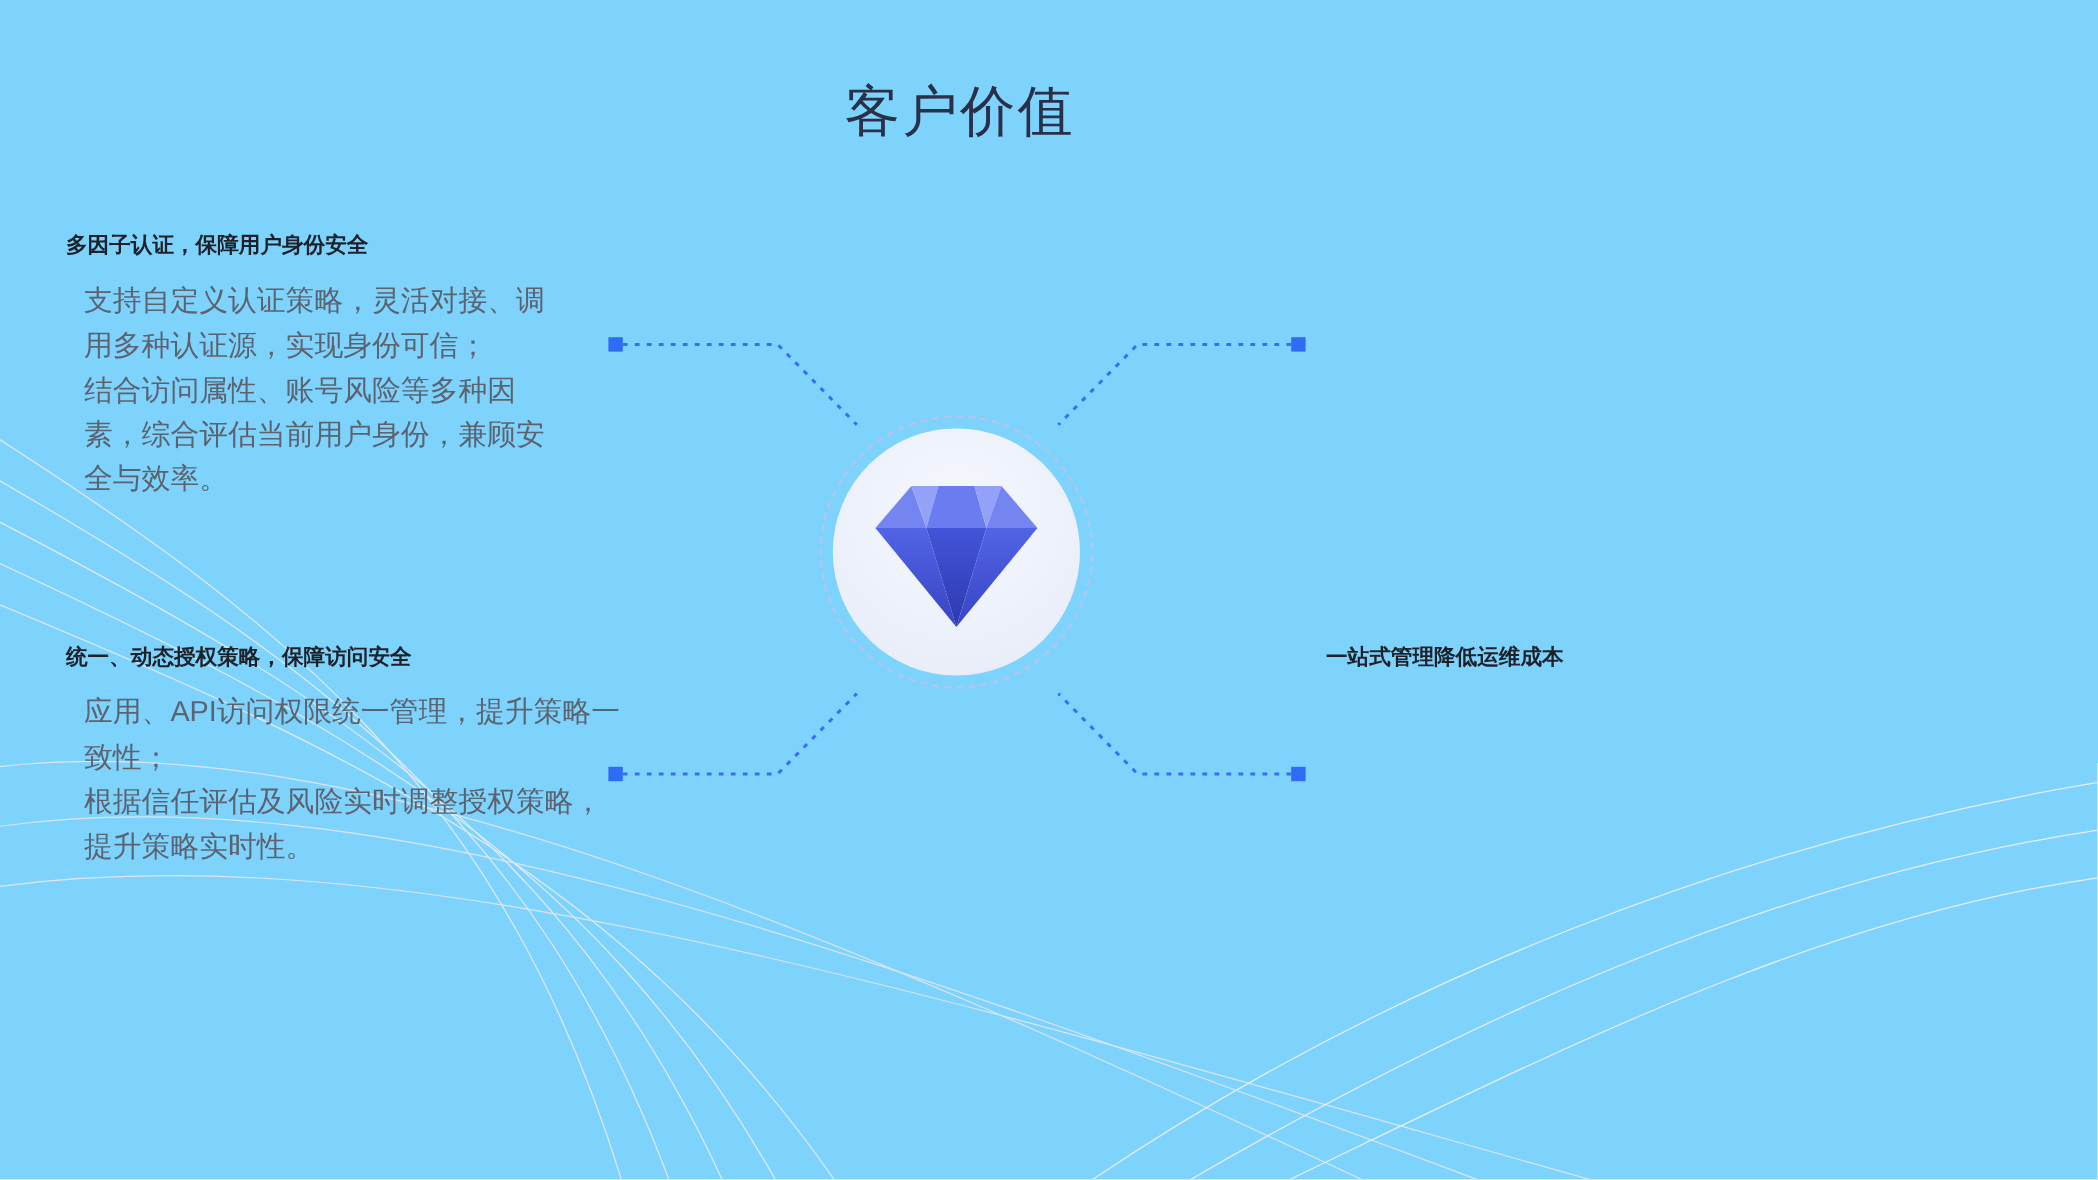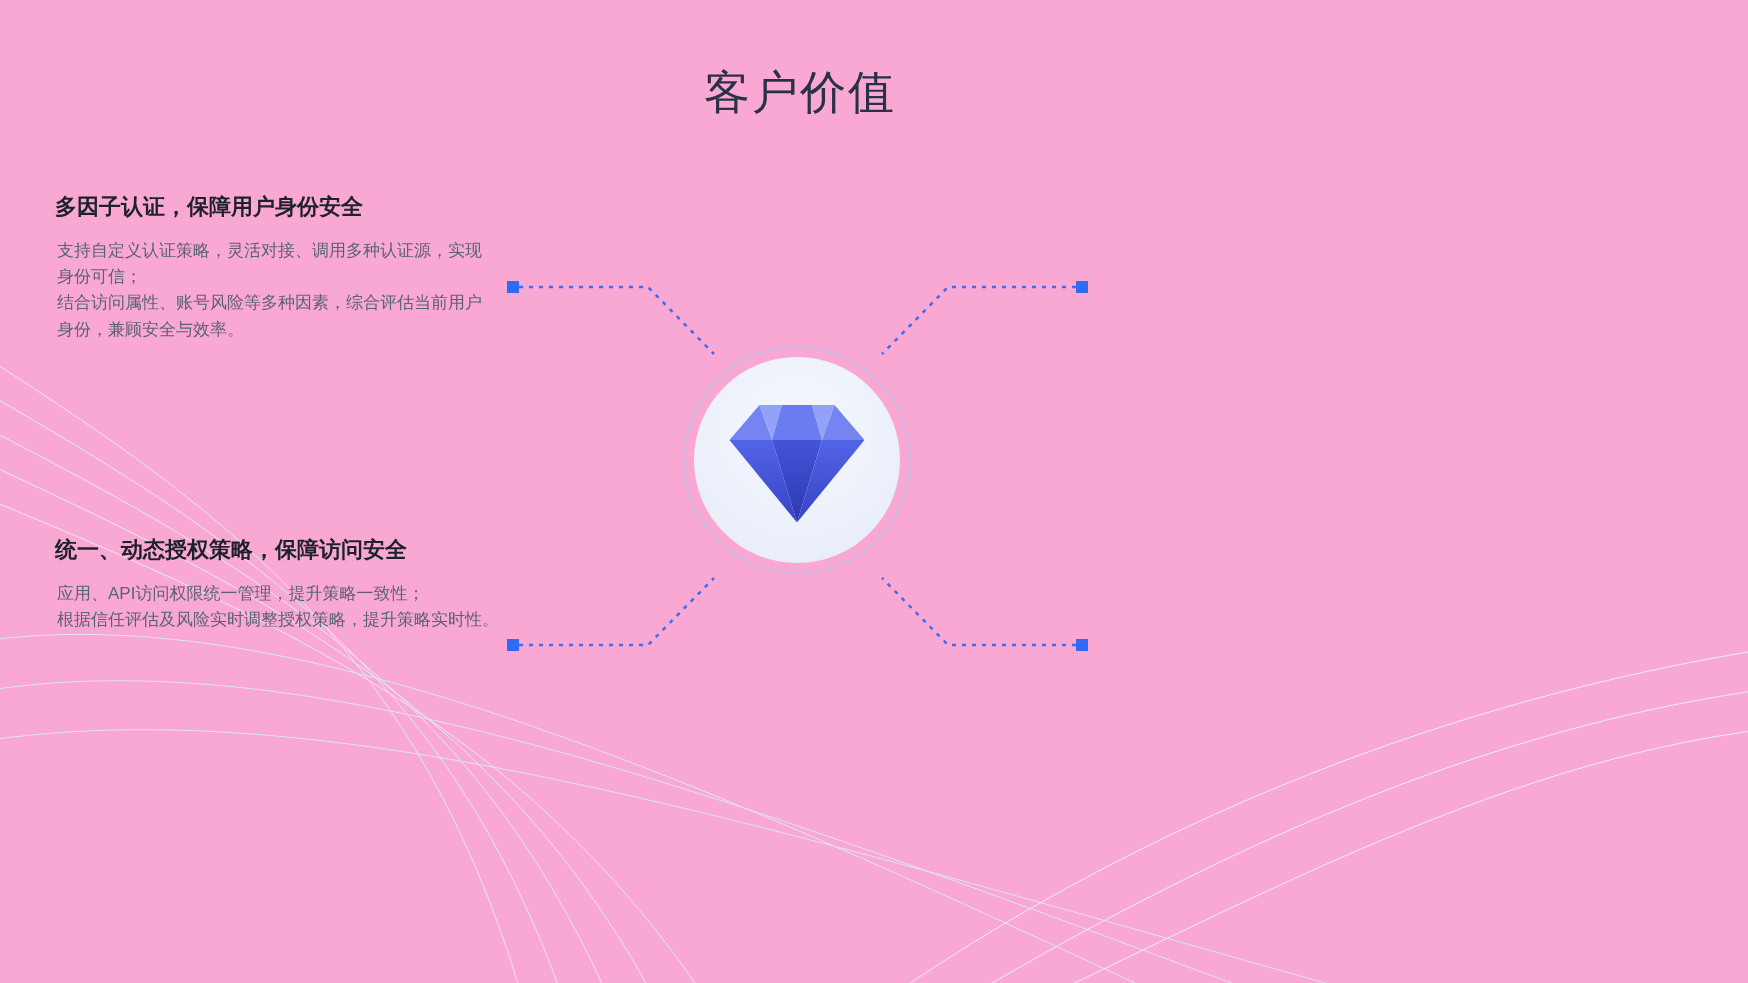--- a/index.html
+++ b/index.html
@@ -5,21 +5,21 @@
   html, body {
     margin: 0;
     padding: 0;
     background: #ffffff;
     font-family: "Liberation Sans", "DejaVu Sans", sans-serif;
   }
   .stage {
     position: relative;
     width: 1748px;
     height: 983px;
-    background: #f9a8d4;
+    background: #7dd3fc;
     overflow: hidden;
   }
   .bg-waves {
     position: absolute;
     left: 0;
     top: 0;
     width: 1748px;
     height: 983px;
     pointer-events: none;
   }
@@ -39,28 +39,28 @@
     position: absolute;
     left: 0;
     top: 0;
     pointer-events: none;
   }
   .feature {
     position: absolute;
   }
   .feature-heading {
     margin: 0 0 16px 0;
-    font-size: 22px;
+    font-size: 18px;
     font-weight: 600;
     color: #1d2129;
     line-height: 1.3;
   }
   .feature-body {
-    margin: 2px;
-    font-size: 17px;
+    margin: 15px;
+    font-size: 24px;
     line-height: 1.55;
     color: #5c6370;
     white-space: pre-line;
   }
   .feature.tl { left: 55px;   top: 193px; width: 432px; }
   .feature.tr { left: 1105px; top: 193px; width: 424px; }
   .feature.bl { left: 55px;   top: 536px; width: 484px; }
   .feature.br { left: 1105px; top: 536px; width: 434px; }
 
   .center-badge {
@@ -137,20 +137,21 @@
   <div class="feature tr">
   </div>
 
   <div class="feature bl">
     <h3 class="feature-heading">统一、动态授权策略，保障访问安全</h3>
     <p class="feature-body">应用、API访问权限统一管理，提升策略一致性；
 根据信任评估及风险实时调整授权策略，提升策略实时性。</p>
   </div>
 
   <div class="feature br">
+    <h3 class="feature-heading">一站式管理降低运维成本</h3>
   </div>
 
   <div class="center-badge">
     <div class="badge-inner">
       <svg width="150" height="140" viewBox="0 0 120 112">
         <defs>
           <linearGradient id="pavC" x1="0" y1="0" x2="0" y2="1">
             <stop offset="0" stop-color="#4354d8"></stop>
             <stop offset="1" stop-color="#2c39b0"></stop>
           </linearGradient>

